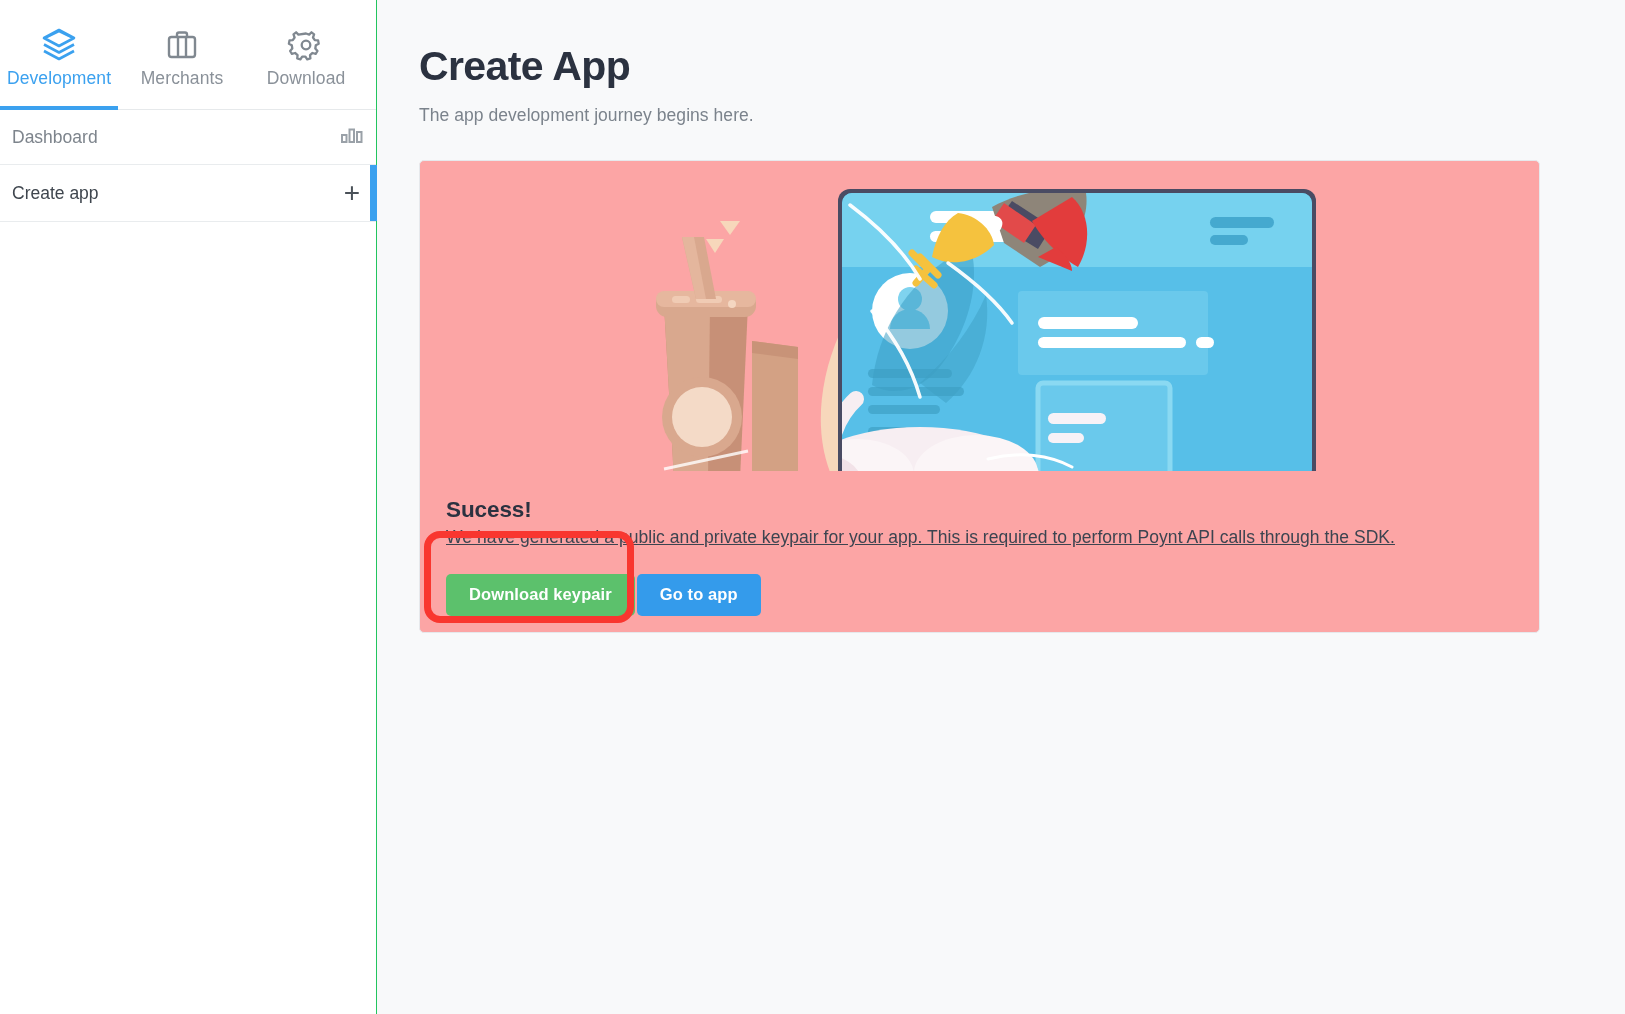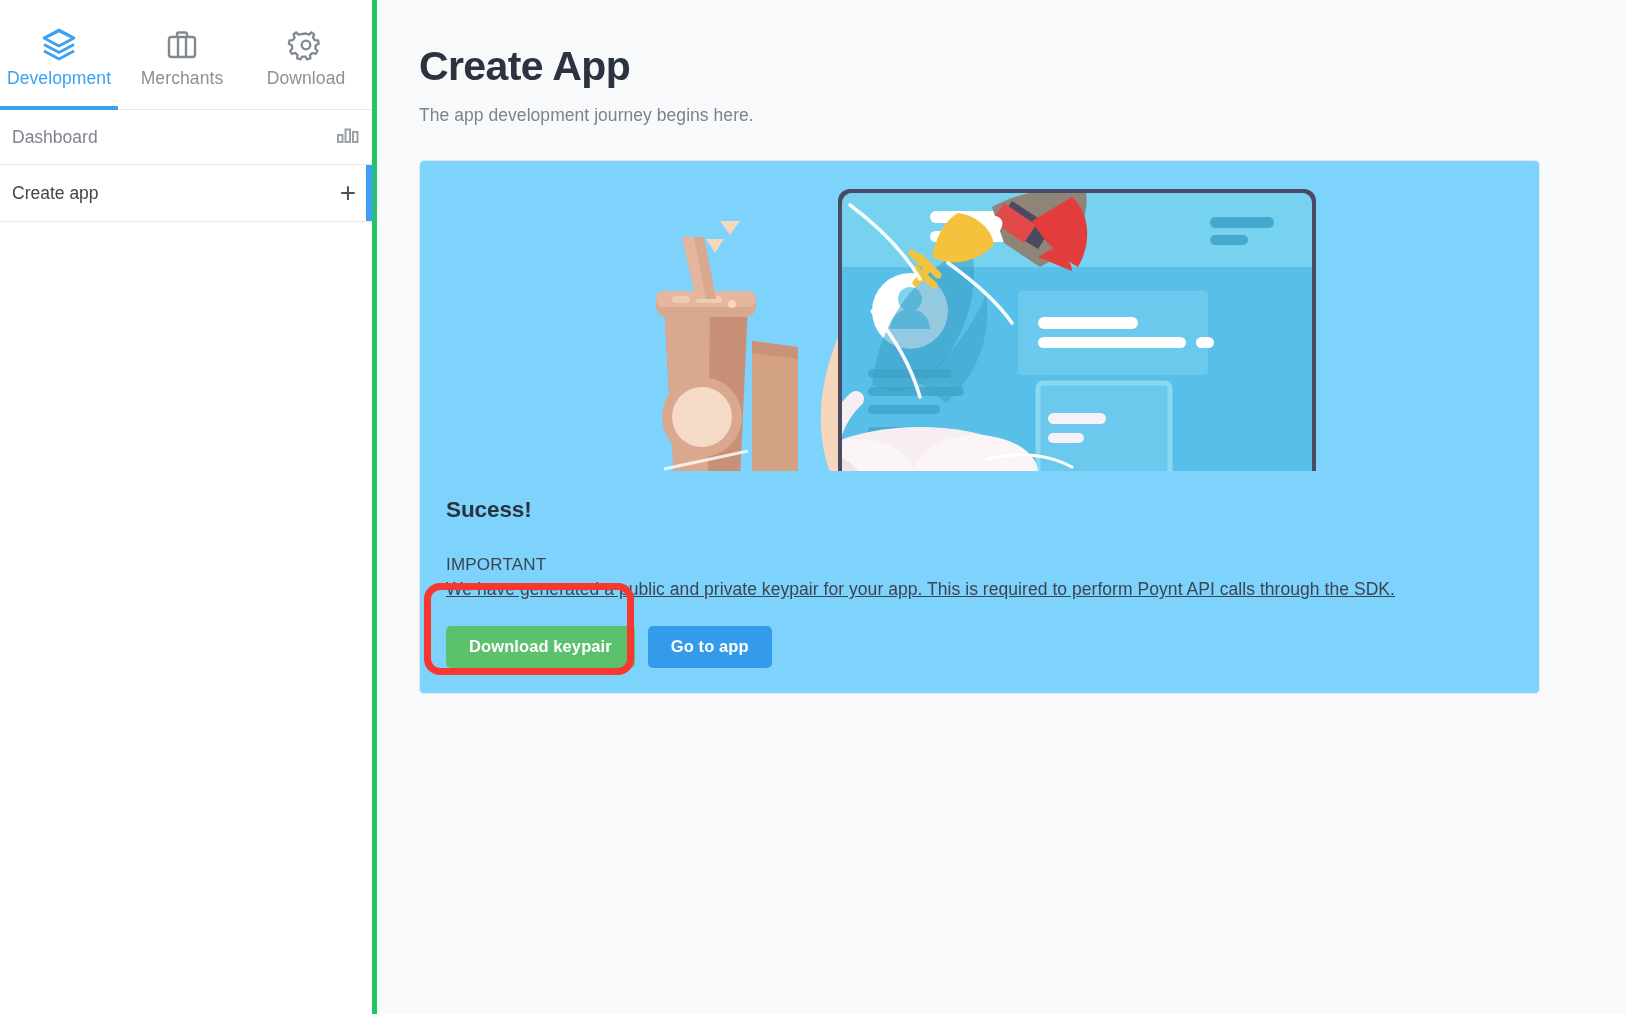--- a/index.html
+++ b/index.html
@@ -8,21 +8,21 @@
     font-family: "Liberation Sans", sans-serif;
     background: #ffffff;
     overflow: hidden;
   }
   .app { display: flex; width: 1625px; height: 1014px; }
 
   
   .sidebar {
     width: 377px; height: 1014px;
     background: #ffffff;
-    border-right: 5px solid #22c55e;
+    border-right: 1px solid #22c55e;
     flex: 0 0 377px;
     position: relative;
   }
   .nav-tabs {
     display: flex; height: 110px;
     border-bottom: 1px solid #e6e9eb;
     position: relative;
   }
   .nav-tab {
     display: flex; flex-direction: column;
@@ -83,25 +83,25 @@
     font-size: 41px; font-weight: bold; color: #2b3240;
     letter-spacing: -.6px; line-height: 1.2;
     margin-top: 14px;
   }
   .page-subtitle {
     font-size: 17.5px; color: #7b838c; margin-top: 14px; letter-spacing: .05px;
   }
 
   .card {
     margin-top: 34px;
-    background: #7dd3fc;
+    background: #fca5a5;
     border: 1px solid #e6e9ec;
     border-radius: 5px;
     width: 1121px;
-    padding-bottom: 25px;
+    padding-bottom: 16px;
   }
 
   
   .illus-wrap {
     height: 310px; width: 100%;
     display: flex; align-items: flex-start; justify-content: center;
     overflow: hidden;
     padding-top: 26px;
   }
   .illus { display: block; }
@@ -113,21 +113,21 @@
     margin-top: 26px; letter-spacing: -.1px;
   }
   .important {
     font-size: 17px; color: #3c4450; margin-top: 32px; letter-spacing: .2px;
   }
   .body-line {
     font-size: 17.5px; color: #3c4450; margin-top: 4px; letter-spacing: .05px; text-decoration: underline;
   }
   .body-line.second { margin-top: 28px; }
 
-  .btn-row { display: flex; gap: 13px; margin-top: 26px; position: relative; }
+  .btn-row { display: flex; gap: 2px; margin-top: 26px; position: relative; }
   .btn {
     border: none; border-radius: 5px;
     font-family: "Liberation Sans", sans-serif;
     font-size: 16.5px; font-weight: bold; color: #ffffff;
     cursor: pointer; letter-spacing: .1px;
   }
   .btn.green { background: #5cc16c; padding: 11px 23px 12px; }
   .btn.blue  { background: #349beb; padding: 11px 23px 12px; }
 
   
@@ -331,21 +331,20 @@
             <path d="M86 52 L104 52 L95 66 Z"></path>
           </g>
           <g fill="#f7d7bb">
             <path d="M700 122 L718 122 L709 136 Z" opacity="0"></path>
           </g>
         </svg>
       </div>
 
       <div class="card-body">
         <h2 class="success-head">Sucess!</h2>
-        <p class="important">IMPORTANT</p>
         <p class="body-line">We have generated a public and private keypair for your app. This is required to perform Poynt API calls through the SDK.</p>
 
         <div class="btn-row">
           <button class="btn green">Download keypair</button>
           <button class="btn blue">Go to app</button>
           <span class="annot"></span>
         </div>
       </div>
 
     </section>

